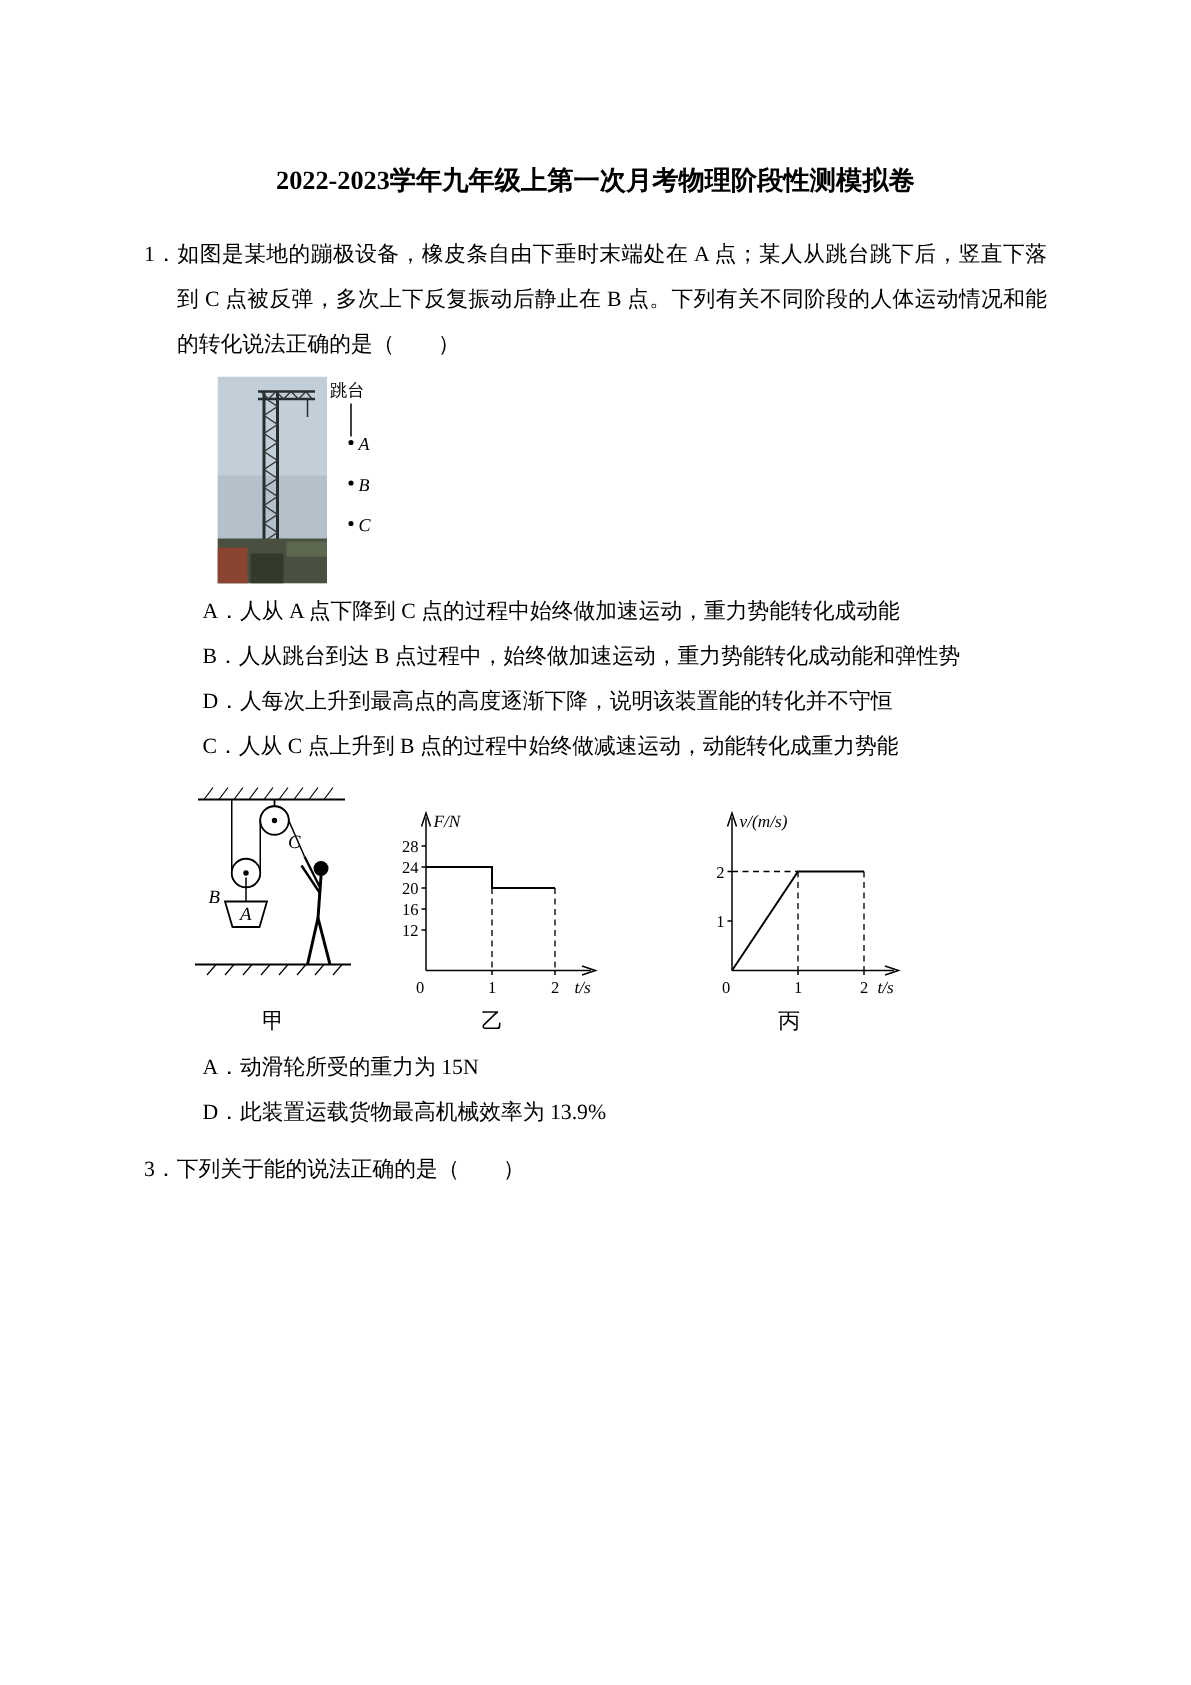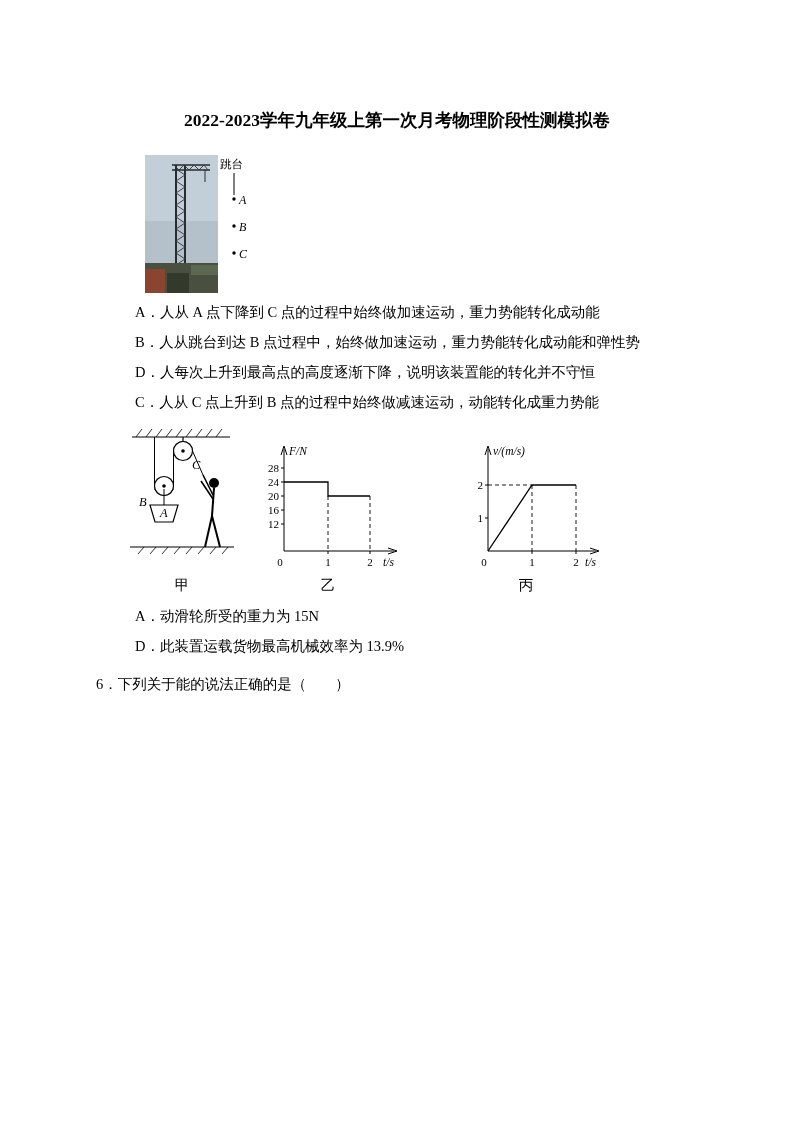--- a/index.html
+++ b/index.html
@@ -23,20 +23,21 @@
   svg text{font-family:"Liberation Serif","DejaVu Serif",serif;}
 </style>
 </head>
 <body>
 
 <div class="page">
 
   <h1 class="doc-title">2022-2023学年九年级上第一次月考物理阶段性测模拟卷</h1>
 
   <section>
+    <p class="stem hang-q1">1．如图是某地的蹦极设备，橡皮条自由下垂时末端处在 A 点；某人从跳台跳下后，竖直下落到 C 点被反弹，多次上下反复振动后静止在 B 点。下列有关不同阶段的人体运动情况和能的转化说法正确的是（　　）</p>
 
     <div class="q1-figure-wrap">
       <svg width="118" height="138" viewBox="0 0 118 138">
         <rect x="0" y="0" width="118" height="138" fill="#ffffff"></rect>
 
         <rect x="0" y="0" width="73" height="138" fill="#c3cfd8"></rect>
         <rect x="0" y="66" width="73" height="46" fill="#b4c1ca"></rect>
 
         <line x1="31" y1="118" x2="31" y2="10" stroke="#272c2f" stroke-width="2"></line>
         <line x1="40" y1="118" x2="40" y2="10" stroke="#272c2f" stroke-width="2"></line>
@@ -173,16 +174,16 @@
       </figure>
     </div>
 
     <div class="options">
       <div class="option">A．动滑轮所受的重力为 15N</div>
       <div class="option">D．此装置运载货物最高机械效率为 13.9%</div>
     </div>
   </section>
 
   <section>
-    <p class="stem">6．下列关于能的说法正确的是（　　）</p>
+    <p class="stem">3．下列关于能的说法正确的是（　　）</p>
   </section>
 
 </div>
 
 </body></html>

